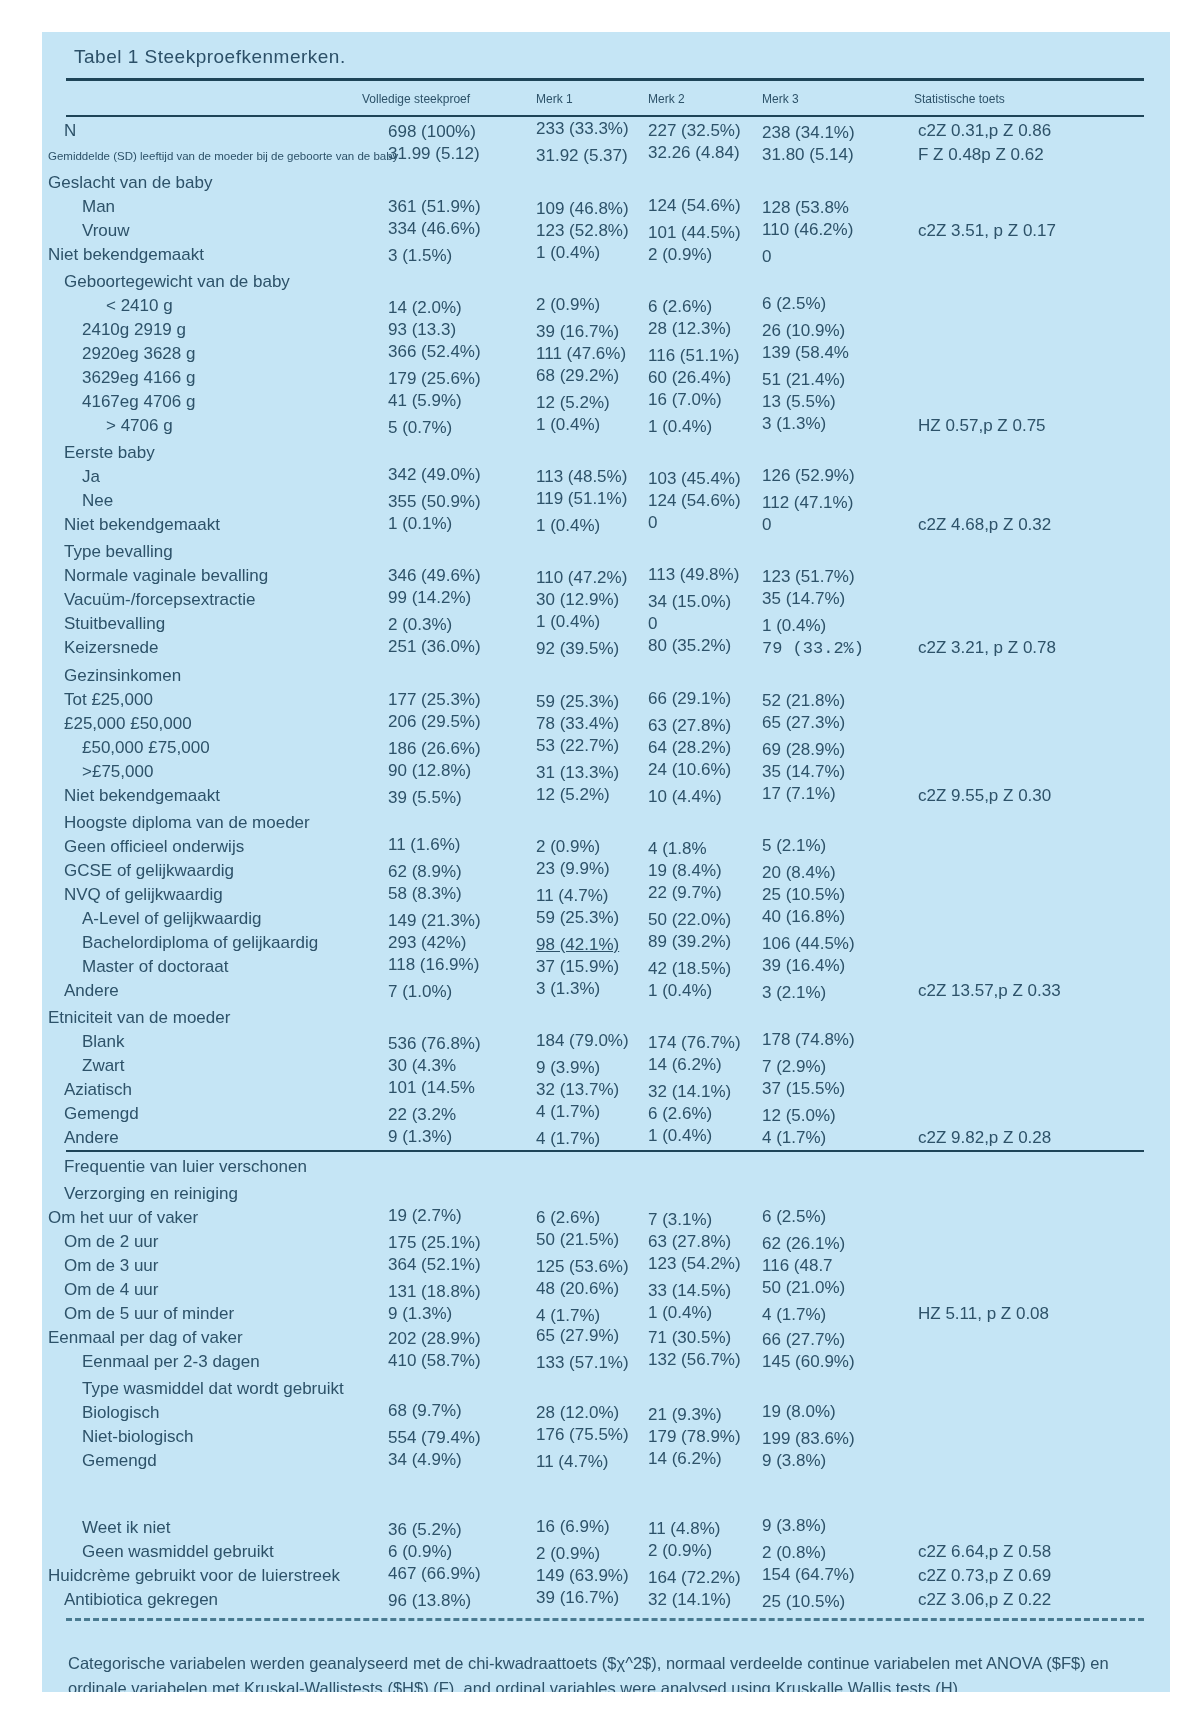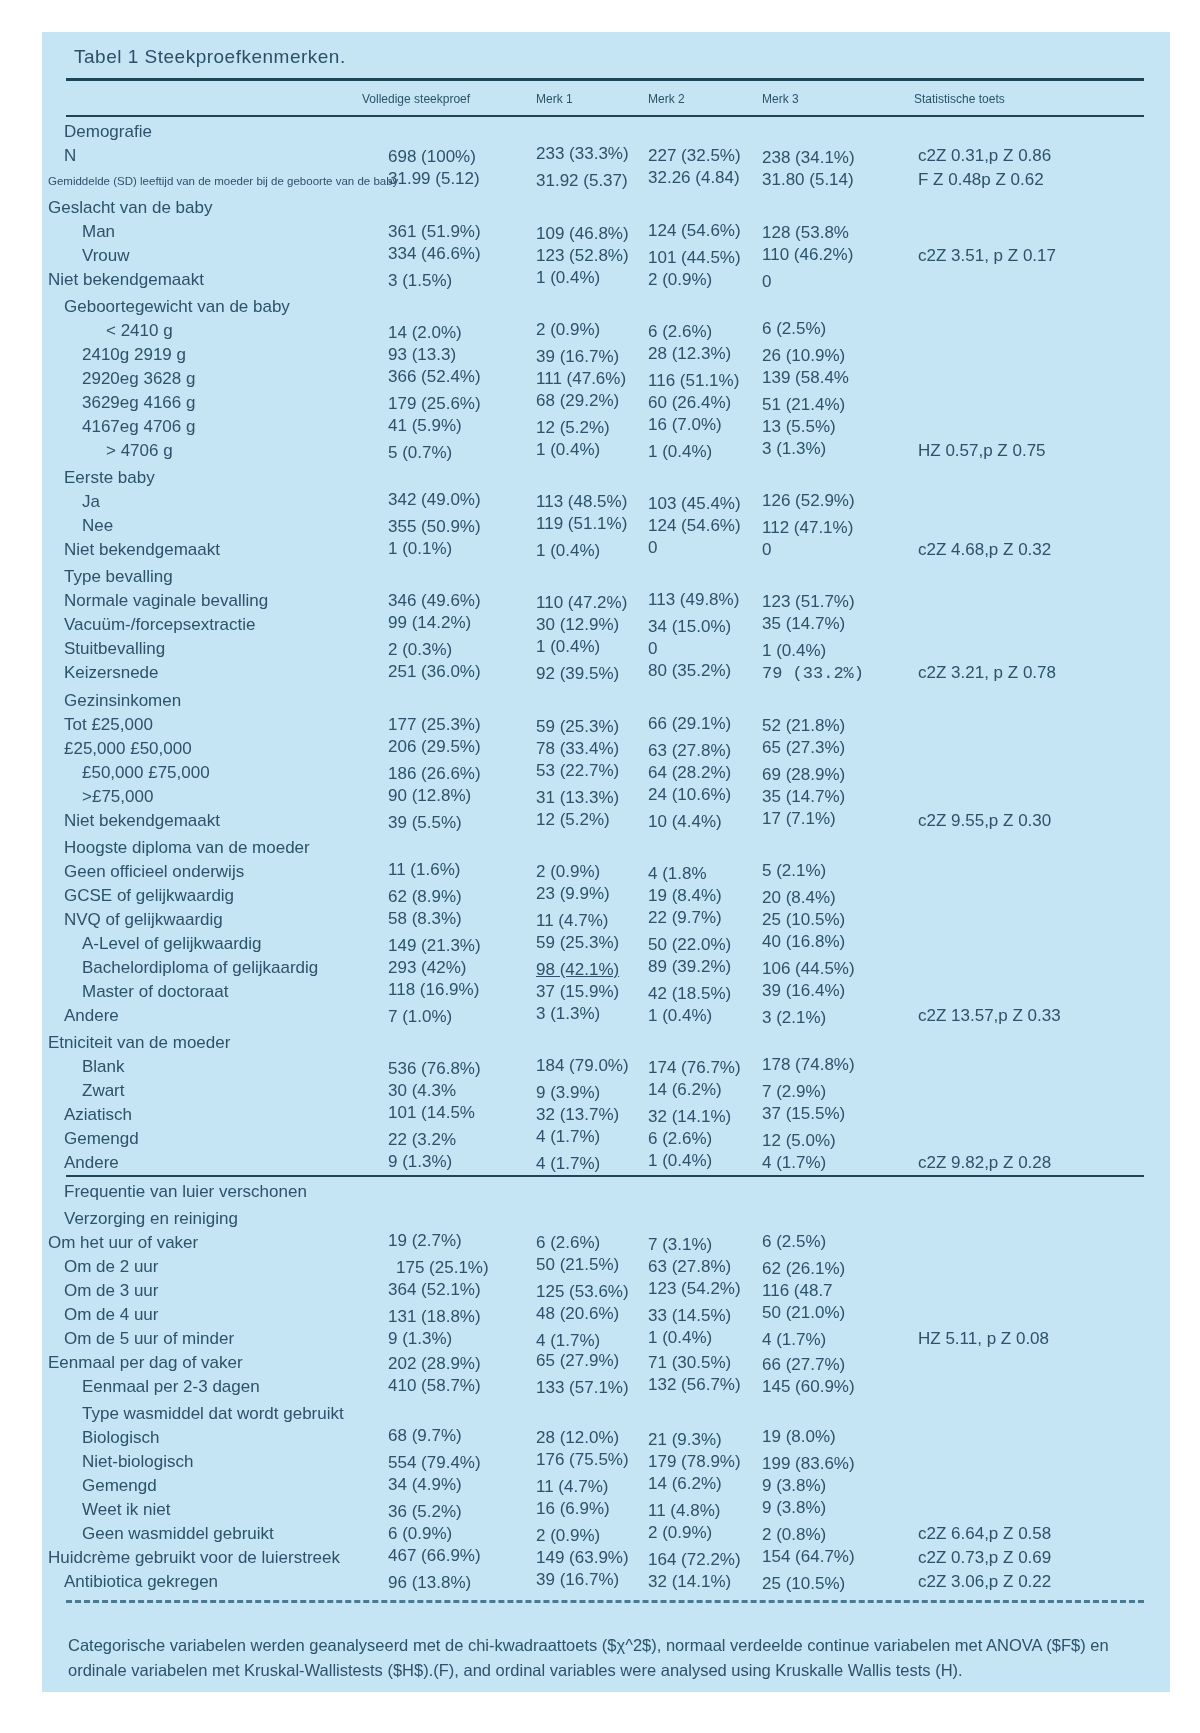--- a/index.html
+++ b/index.html
@@ -53,23 +53,20 @@
   <div class="grid-row hdr">
     <div class="c-label"></div>
     <div class="c1">Volledige steekproef</div>
     <div class="c2">Merk 1</div>
     <div class="c3">Merk 2</div>
     <div class="c4">Merk 3</div>
     <div class="c5">Statistische toets</div>
   </div>
   <hr class="rule thin">
   <div id="table-body">
-      <div class="grid-row section-row">
-        <div class="section-heading-cell ind1">Demografie</div>
-      </div>
       <div class="grid-row">
         <div class="row-label ind1">N</div>
         <div class="cell" style="transform: translateY(1px);">698 (100%)</div>
         <div class="cell" style="transform: translateY(-2px);">233 (33.3%)</div>
         <div class="cell" style="transform: translateY(0px);">227 (32.5%)</div>
         <div class="cell" style="transform: translateY(2px);">238 (34.1%)</div>
         <div class="cell stat">c2Z 0.31,p Z 0.86</div>
       </div>
       <div class="grid-row">
         <div class="row-label ind0 small-label">Gemiddelde (SD) leeftijd van de moeder bij de geboorte van de baby</div>
@@ -374,21 +371,21 @@
       <div class="grid-row">
         <div class="row-label ind0">Om het uur of vaker</div>
         <div class="cell" style="transform: translateY(-2px);">19 (2.7%)</div>
         <div class="cell" style="transform: translateY(0px);">6 (2.6%)</div>
         <div class="cell" style="transform: translateY(2px);">7 (3.1%)</div>
         <div class="cell" style="transform: translateY(-1px);">6 (2.5%)</div>
         <div class="cell stat"></div>
       </div>
       <div class="grid-row">
         <div class="row-label ind1">Om de 2 uur</div>
-        <div class="cell" style="transform: translateY(1px); margin-left: 8px;">175 (25.1%)</div>
+        <div class="cell" style="transform: translateY(1px);">175 (25.1%)</div>
         <div class="cell" style="transform: translateY(-2px);">50 (21.5%)</div>
         <div class="cell" style="transform: translateY(0px);">63 (27.8%)</div>
         <div class="cell" style="transform: translateY(2px);">62 (26.1%)</div>
         <div class="cell stat"></div>
       </div>
       <div class="grid-row">
         <div class="row-label ind1">Om de 3 uur</div>
         <div class="cell" style="transform: translateY(-1px);">364 (52.1%)</div>
         <div class="cell" style="transform: translateY(1px);">125 (53.6%)</div>
         <div class="cell" style="transform: translateY(-2px);">123 (54.2%)</div>
@@ -450,21 +447,21 @@
         <div class="row-label ind2">Gemengd</div>
         <div class="cell" style="transform: translateY(-1px);">34 (4.9%)</div>
         <div class="cell" style="transform: translateY(1px);">11 (4.7%)</div>
         <div class="cell" style="transform: translateY(-2px);">14 (6.2%)</div>
         <div class="cell" style="transform: translateY(0px);">9 (3.8%)</div>
         <div class="cell stat"></div>
       </div>
       <div class="grid-row">
         <div class="row-label ind2">Weet ik niet</div>
         <div class="cell" style="transform: translateY(2px);">36 (5.2%)</div>
-        <div class="cell" style="transform: translateY(-1px);">16 (6.9%)</div>
+        <div class="cell" style="transform: translateY(-1px); margin-top: 43px;">16 (6.9%)</div>
         <div class="cell" style="transform: translateY(1px);">11 (4.8%)</div>
         <div class="cell" style="transform: translateY(-2px);">9 (3.8%)</div>
         <div class="cell stat"></div>
       </div>
       <div class="grid-row">
         <div class="row-label ind2">Geen wasmiddel gebruikt</div>
         <div class="cell" style="transform: translateY(0px);">6 (0.9%)</div>
         <div class="cell" style="transform: translateY(2px);">2 (0.9%)</div>
         <div class="cell" style="transform: translateY(-1px);">2 (0.9%)</div>
         <div class="cell" style="transform: translateY(1px);">2 (0.8%)</div>

